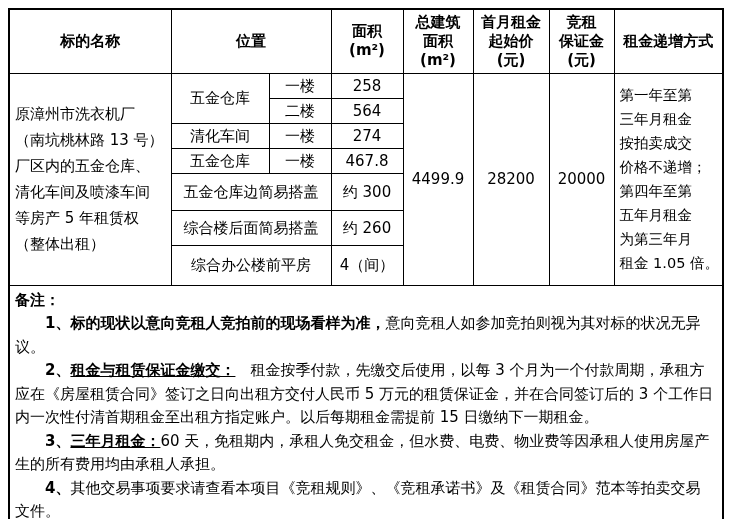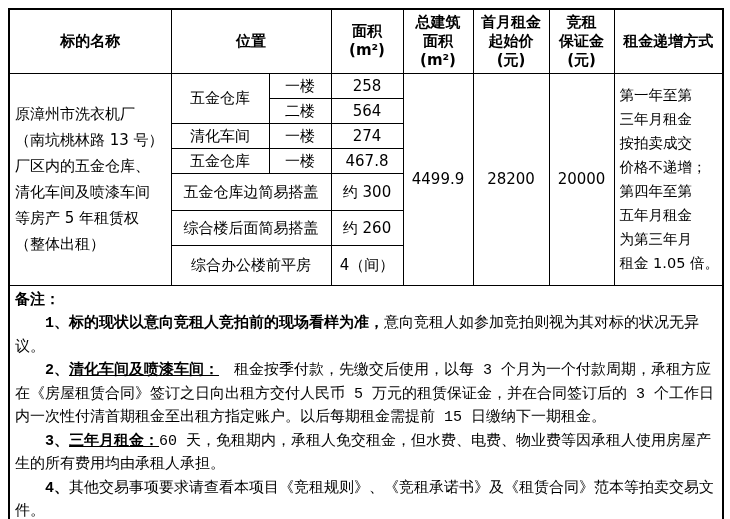--- a/index.html
+++ b/index.html
@@ -49,21 +49,21 @@
     font-size: 14.5px;
   }
   .notes-cell {
     text-align: left;
     vertical-align: top;
     height: 237px;
     padding: 3px 8px 3px 5px;
     font-size: 15px;
     line-height: 23.5px;
   }
-  .notes-cell p { text-indent: 2em; font-family: Liberation Mono, monospace; }
+  .notes-cell p { text-indent: 2em; }
   .notes-cell p.notes-title { text-indent: 0; font-weight: bold; }
   .b { font-weight: bold; }
   .u { text-decoration: underline; }
 </style>
 </head>
 <body>
 
 <table class="main">
   <colgroup>
     <col style="width:162px">
@@ -139,19 +139,19 @@
       <td>约 260</td>
     </tr>
     <tr style="height:40px">
       <td colspan="2">综合办公楼前平房</td>
       <td>4（间）</td>
     </tr>
     <tr>
       <td colspan="8" class="notes-cell">
         <p class="notes-title">备注：</p>
         <p><span class="b">1、</span><span class="b">标的现状以意向竞租人竞拍前的现场看样为准，</span><span class="b u"></span><span>意向竞租人如参加竞拍则视为其对标的状况无异议。</span></p>
-        <p><span class="b">2、</span><span class="b"></span><span class="b u">清化车间及喷漆车间：</span><span>　租金按季付款，先缴交后使用，以每 3 个月为一个付款周期，承租方应在《房屋租赁合同》签订之日向出租方交付人民币 5 万元的租赁保证金，并在合同签订后的 3 个工作日内一次性付清首期租金至出租方指定账户。以后每期租金需提前 15 日缴纳下一期租金。</span></p>
+        <p><span class="b">2、</span><span class="b"></span><span class="b u">租金与租赁保证金缴交：</span><span>　租金按季付款，先缴交后使用，以每 3 个月为一个付款周期，承租方应在《房屋租赁合同》签订之日向出租方交付人民币 5 万元的租赁保证金，并在合同签订后的 3 个工作日内一次性付清首期租金至出租方指定账户。以后每期租金需提前 15 日缴纳下一期租金。</span></p>
         <p><span class="b">3、</span><span class="b"></span><span class="b u">三年月租金：</span><span>60 天，免租期内，承租人免交租金，但水费、电费、物业费等因承租人使用房屋产生的所有费用均由承租人承担。</span></p>
         <p><span class="b">4、</span><span class="b"></span><span class="b u"></span><span>其他交易事项要求请查看本项目《竞租规则》、《竞租承诺书》及《租赁合同》范本等拍卖交易文件。</span></p>
       </td>
     </tr>
   </tbody>
 </table>
 
 </body></html>

